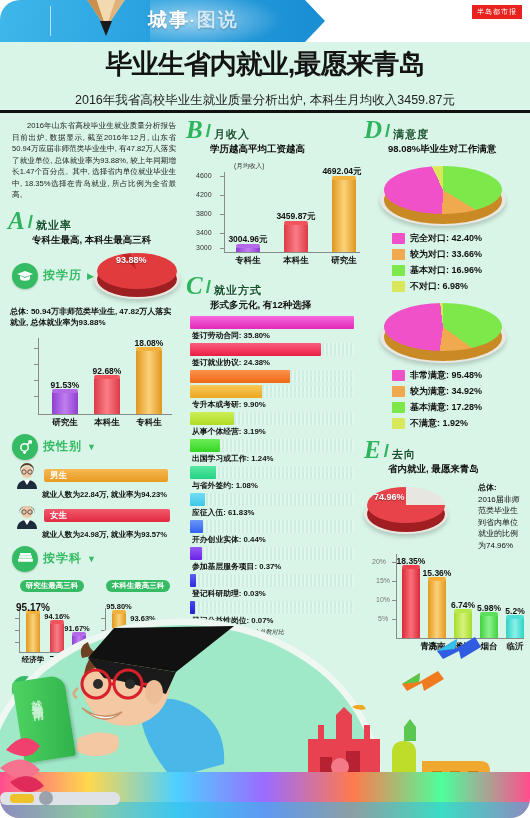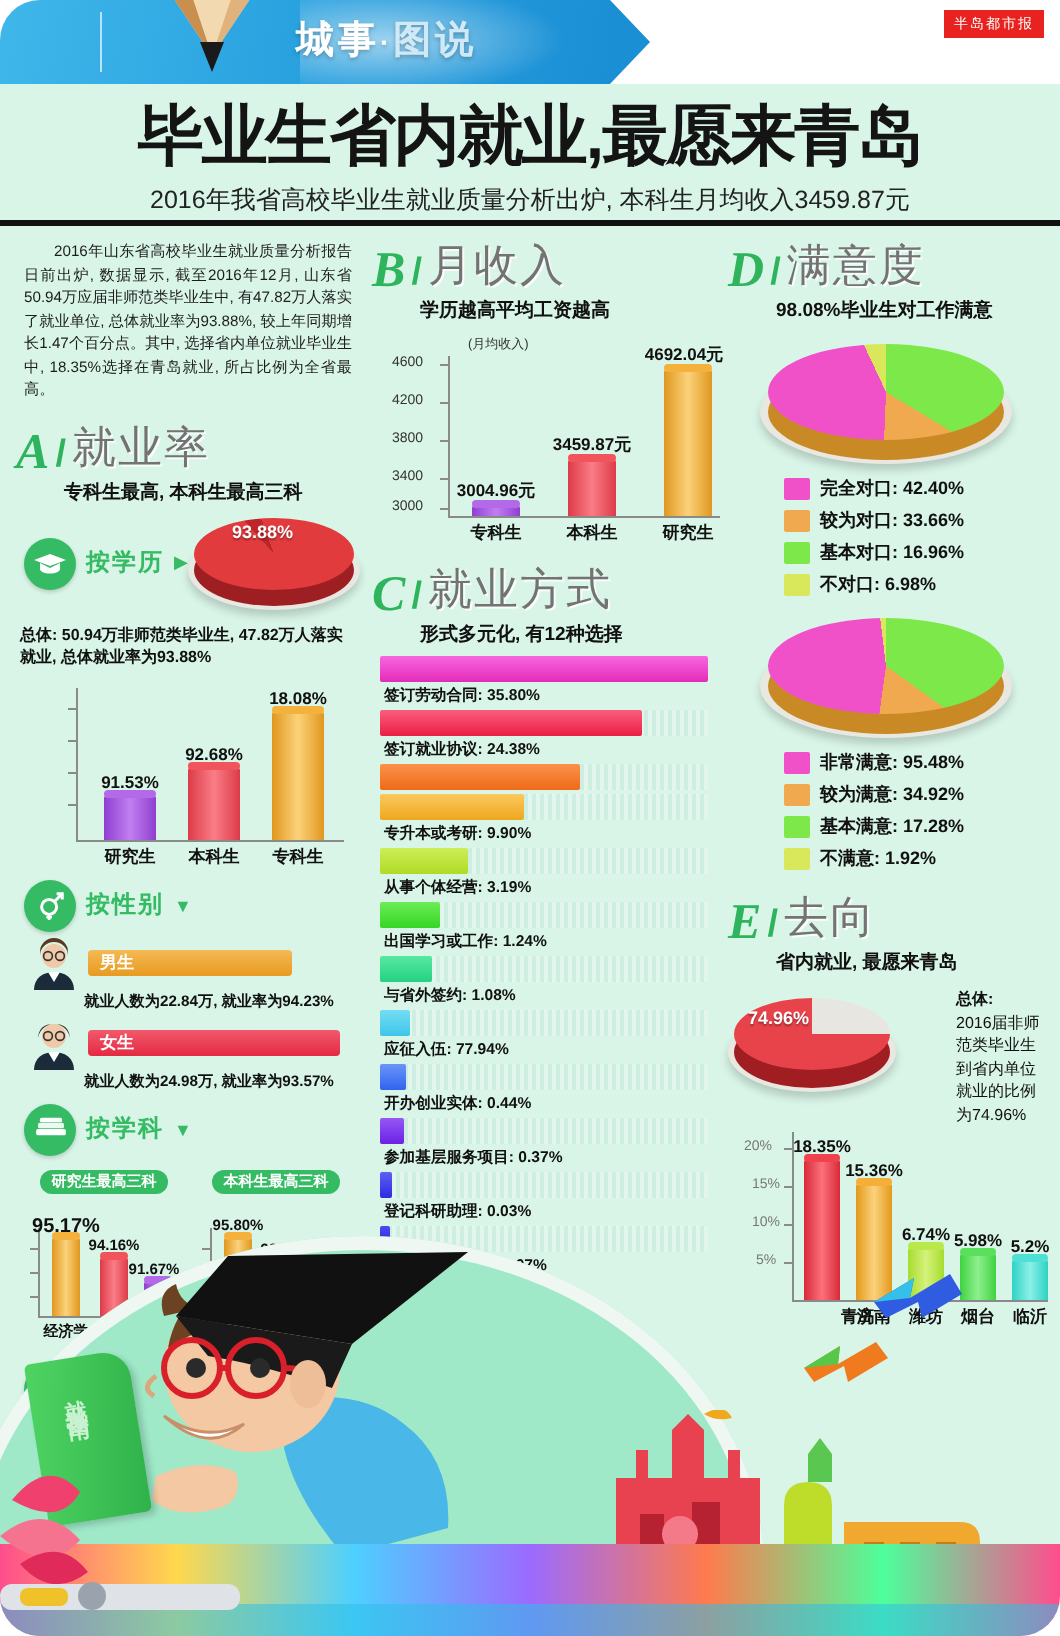--- a/index.html
+++ b/index.html
@@ -28,41 +28,41 @@
   .mast-title{ position:absolute; left:148px; top:7px; font-size:19px; font-weight:bold; color:#fff;
      letter-spacing:2px; text-shadow:0 1px 2px rgba(0,0,0,.25); }
   .mast-title .dot{ font-size:14px; }
   .mast-title .grey{ color:#cfe9f7; }
   .paper-logo{ position:absolute; right:8px; top:5px; background:#e8231f; color:#fff;
      font-size:7px; padding:2px 5px; letter-spacing:1px; font-family:"Liberation Serif",serif; }
 
   
   .titleband{ position:absolute; left:0; top:42px; width:530px; height:68px; background:#d9f5e8; }
   .bigtitle{ position:absolute; left:0; top:46px; width:530px; text-align:center;
-     font-size:33px; font-weight:bold; color:#141414; letter-spacing:-1px; }
+     font-size:27px; font-weight:bold; color:#141414; letter-spacing:-1px; }
   .subtitle{ position:absolute; left:0; top:92px; width:530px; text-align:center;
      font-size:12.5px; color:#222; }
   .blackbar{ position:absolute; left:0; top:110px; width:530px; height:3px; background:#111; }
 
   
   .col{ position:absolute; top:118px; }
   .colA{ left:8px;  width:172px; }
   .colB{ left:186px; width:172px; }
   .colC{ left:364px; width:160px; }
 
   .lead{ font-size:7.6px; line-height:11.5px; color:#1d1d1d; text-align:justify;
      text-indent:15px; padding:2px 4px 0 4px; }
 
   
   .sec{ position:relative; margin-top:8px; }
   .sec-letter{ font-size:25px; font-weight:bold; color:#2fb45e; font-family:"Liberation Serif",serif;
      font-style:italic; line-height:24px; }
   .sec-head{ display:flex; align-items:flex-end; gap:3px; }
   .sec-slash{ color:#2fb45e; font-size:19px; font-weight:bold; }
-  .sec-name{ font-size:22px; font-weight:normal; color:#737373; letter-spacing:1px;
+  .sec-name{ font-size:11px; font-weight:bold; color:#14532d; letter-spacing:1px;
      text-shadow:1px 1px 0 rgba(255,255,255,.8); }
   .sec-sub{ font-size:9.5px; font-weight:bold; color:#111; margin:1px 0 0 24px; }
 
   
   .rowicon{ display:flex; align-items:center; gap:5px; margin:6px 0 2px 4px; }
   .circ{ width:26px; height:26px; border-radius:50%; background:#35bb63;
      display:flex; align-items:center; justify-content:center; color:#fff; font-size:14px;
      box-shadow:0 1px 2px rgba(0,0,0,.18); }
   .rowicon .lbl{ font-size:12px; font-weight:bold; color:#35bb63; letter-spacing:1px; }
   .tri{ color:#35bb63; font-size:9px; }
@@ -241,21 +241,21 @@
 
       <div class="gend">
         <svg class="avatar" viewBox="0 0 26 26">
           <circle cx="13" cy="9" r="6" fill="#f0c9a8"></circle>
           <path d="M6 9a7 7 0 0114 0v-2a7 7 0 00-14 0z" fill="#5a3a22"></path>
           <path d="M3 26c0-6 4.5-9 10-9s10 3 10 9z" fill="#1b2b3a"></path>
           <path d="M10 17l3 5 3-5z" fill="#fff"></path>
           <circle cx="10" cy="9" r="2.2" fill="none" stroke="#333" stroke-width=".8"></circle>
           <circle cx="16" cy="9" r="2.2" fill="none" stroke="#333" stroke-width=".8"></circle>
         </svg>
-        <div class="gbar" style="width:102px;background:linear-gradient(180deg,#f5b954,#e89a20);">男生</div>
+        <div class="gbar" style="width:124px;background:linear-gradient(180deg,#f5b954,#e89a20);">男生</div>
       </div>
       <div class="gtext">就业人数为22.84万, 就业率为94.23%</div>
 
       <div class="gend">
         <svg class="avatar" viewBox="0 0 26 26">
           <circle cx="13" cy="9" r="6" fill="#f0c9a8"></circle>
           <path d="M5 11a8 8 0 0116 0c0-6-3-8-8-8s-8 2-8 8z" fill="#3a2a1a"></path>
           <path d="M3 26c0-6 4.5-9 10-9s10 3 10 9z" fill="#1b2b3a"></path>
           <path d="M10 17l3 5 3-5z" fill="#fff"></path>
           <circle cx="10" cy="9" r="2.2" fill="none" stroke="#333" stroke-width=".8"></circle>
@@ -464,21 +464,21 @@
         <div class="hb-row">
           <div class="hb-track">
               <div class="hb-fill" style="width:26px;background:linear-gradient(180deg,#58e8a0,#24d283);"></div>
             </div>
           <div class="hb-lbl">与省外签约: 1.08%</div>
         </div>
         <div class="hb-row">
           <div class="hb-track">
               <div class="hb-fill" style="width:15px;background:linear-gradient(180deg,#73ddf5,#3ec6e8);"></div>
             </div>
-          <div class="hb-lbl">应征入伍: 77.94%</div>
+          <div class="hb-lbl">应征入伍: 61.83%</div>
         </div>
         <div class="hb-row">
           <div class="hb-track">
               <div class="hb-fill" style="width:13px;background:linear-gradient(180deg,#6b95f8,#2f64ef);"></div>
             </div>
           <div class="hb-lbl">开办创业实体: 0.44%</div>
         </div>
         <div class="hb-row">
           <div class="hb-track">
               <div class="hb-fill" style="width:12px;background:linear-gradient(180deg,#9558f5,#6a22e4);"></div>

